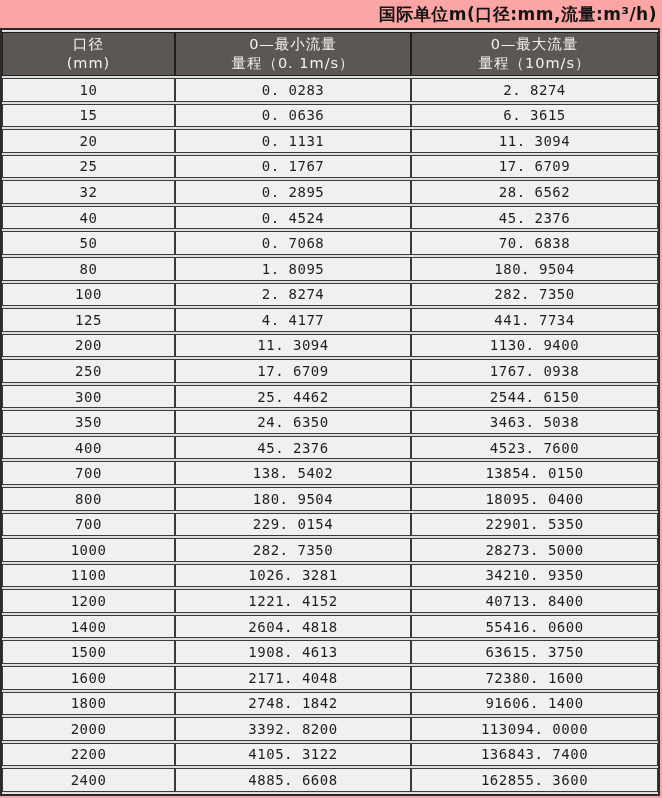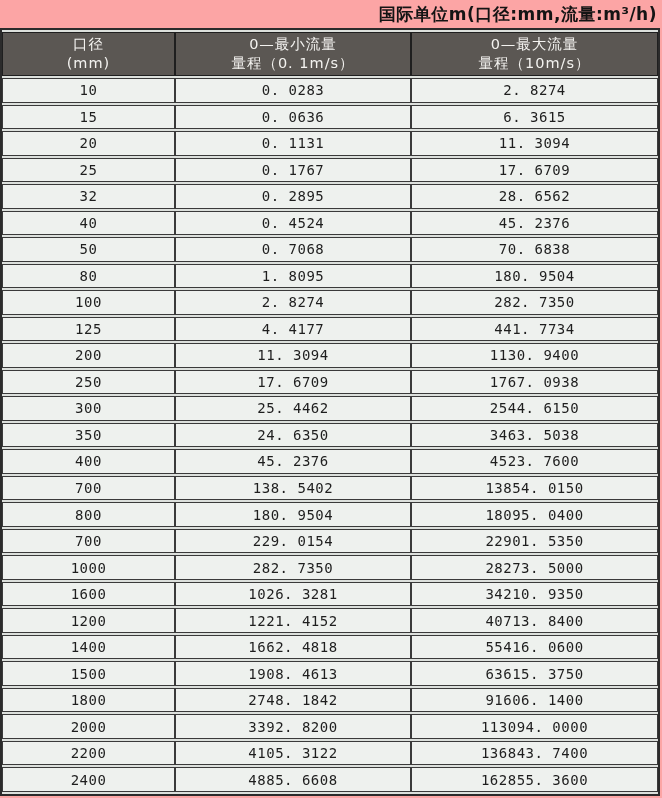--- a/index.html
+++ b/index.html
@@ -201,43 +201,48 @@
           <td class="cell">22901. 5350</td>
         </tr>
 
         <tr>
           <td class="cell">1000</td>
           <td class="cell">282. 7350</td>
           <td class="cell">28273. 5000</td>
         </tr>
 
         <tr>
-          <td class="cell">1600</td>
+          <td class="cell">1100</td>
           <td class="cell">1026. 3281</td>
           <td class="cell">34210. 9350</td>
         </tr>
 
         <tr>
           <td class="cell">1200</td>
           <td class="cell">1221. 4152</td>
           <td class="cell">40713. 8400</td>
         </tr>
 
         <tr>
           <td class="cell">1400</td>
-          <td class="cell">1662. 4818</td>
+          <td class="cell">2604. 4818</td>
           <td class="cell">55416. 0600</td>
         </tr>
 
         <tr>
           <td class="cell">1500</td>
           <td class="cell">1908. 4613</td>
           <td class="cell">63615. 3750</td>
         </tr>
 
+        <tr>
+          <td class="cell">1600</td>
+          <td class="cell">2171. 4048</td>
+          <td class="cell">72380. 1600</td>
+        </tr>
 
         <tr>
           <td class="cell">1800</td>
           <td class="cell">2748. 1842</td>
           <td class="cell">91606. 1400</td>
         </tr>
 
         <tr>
           <td class="cell">2000</td>
           <td class="cell">3392. 8200</td>

